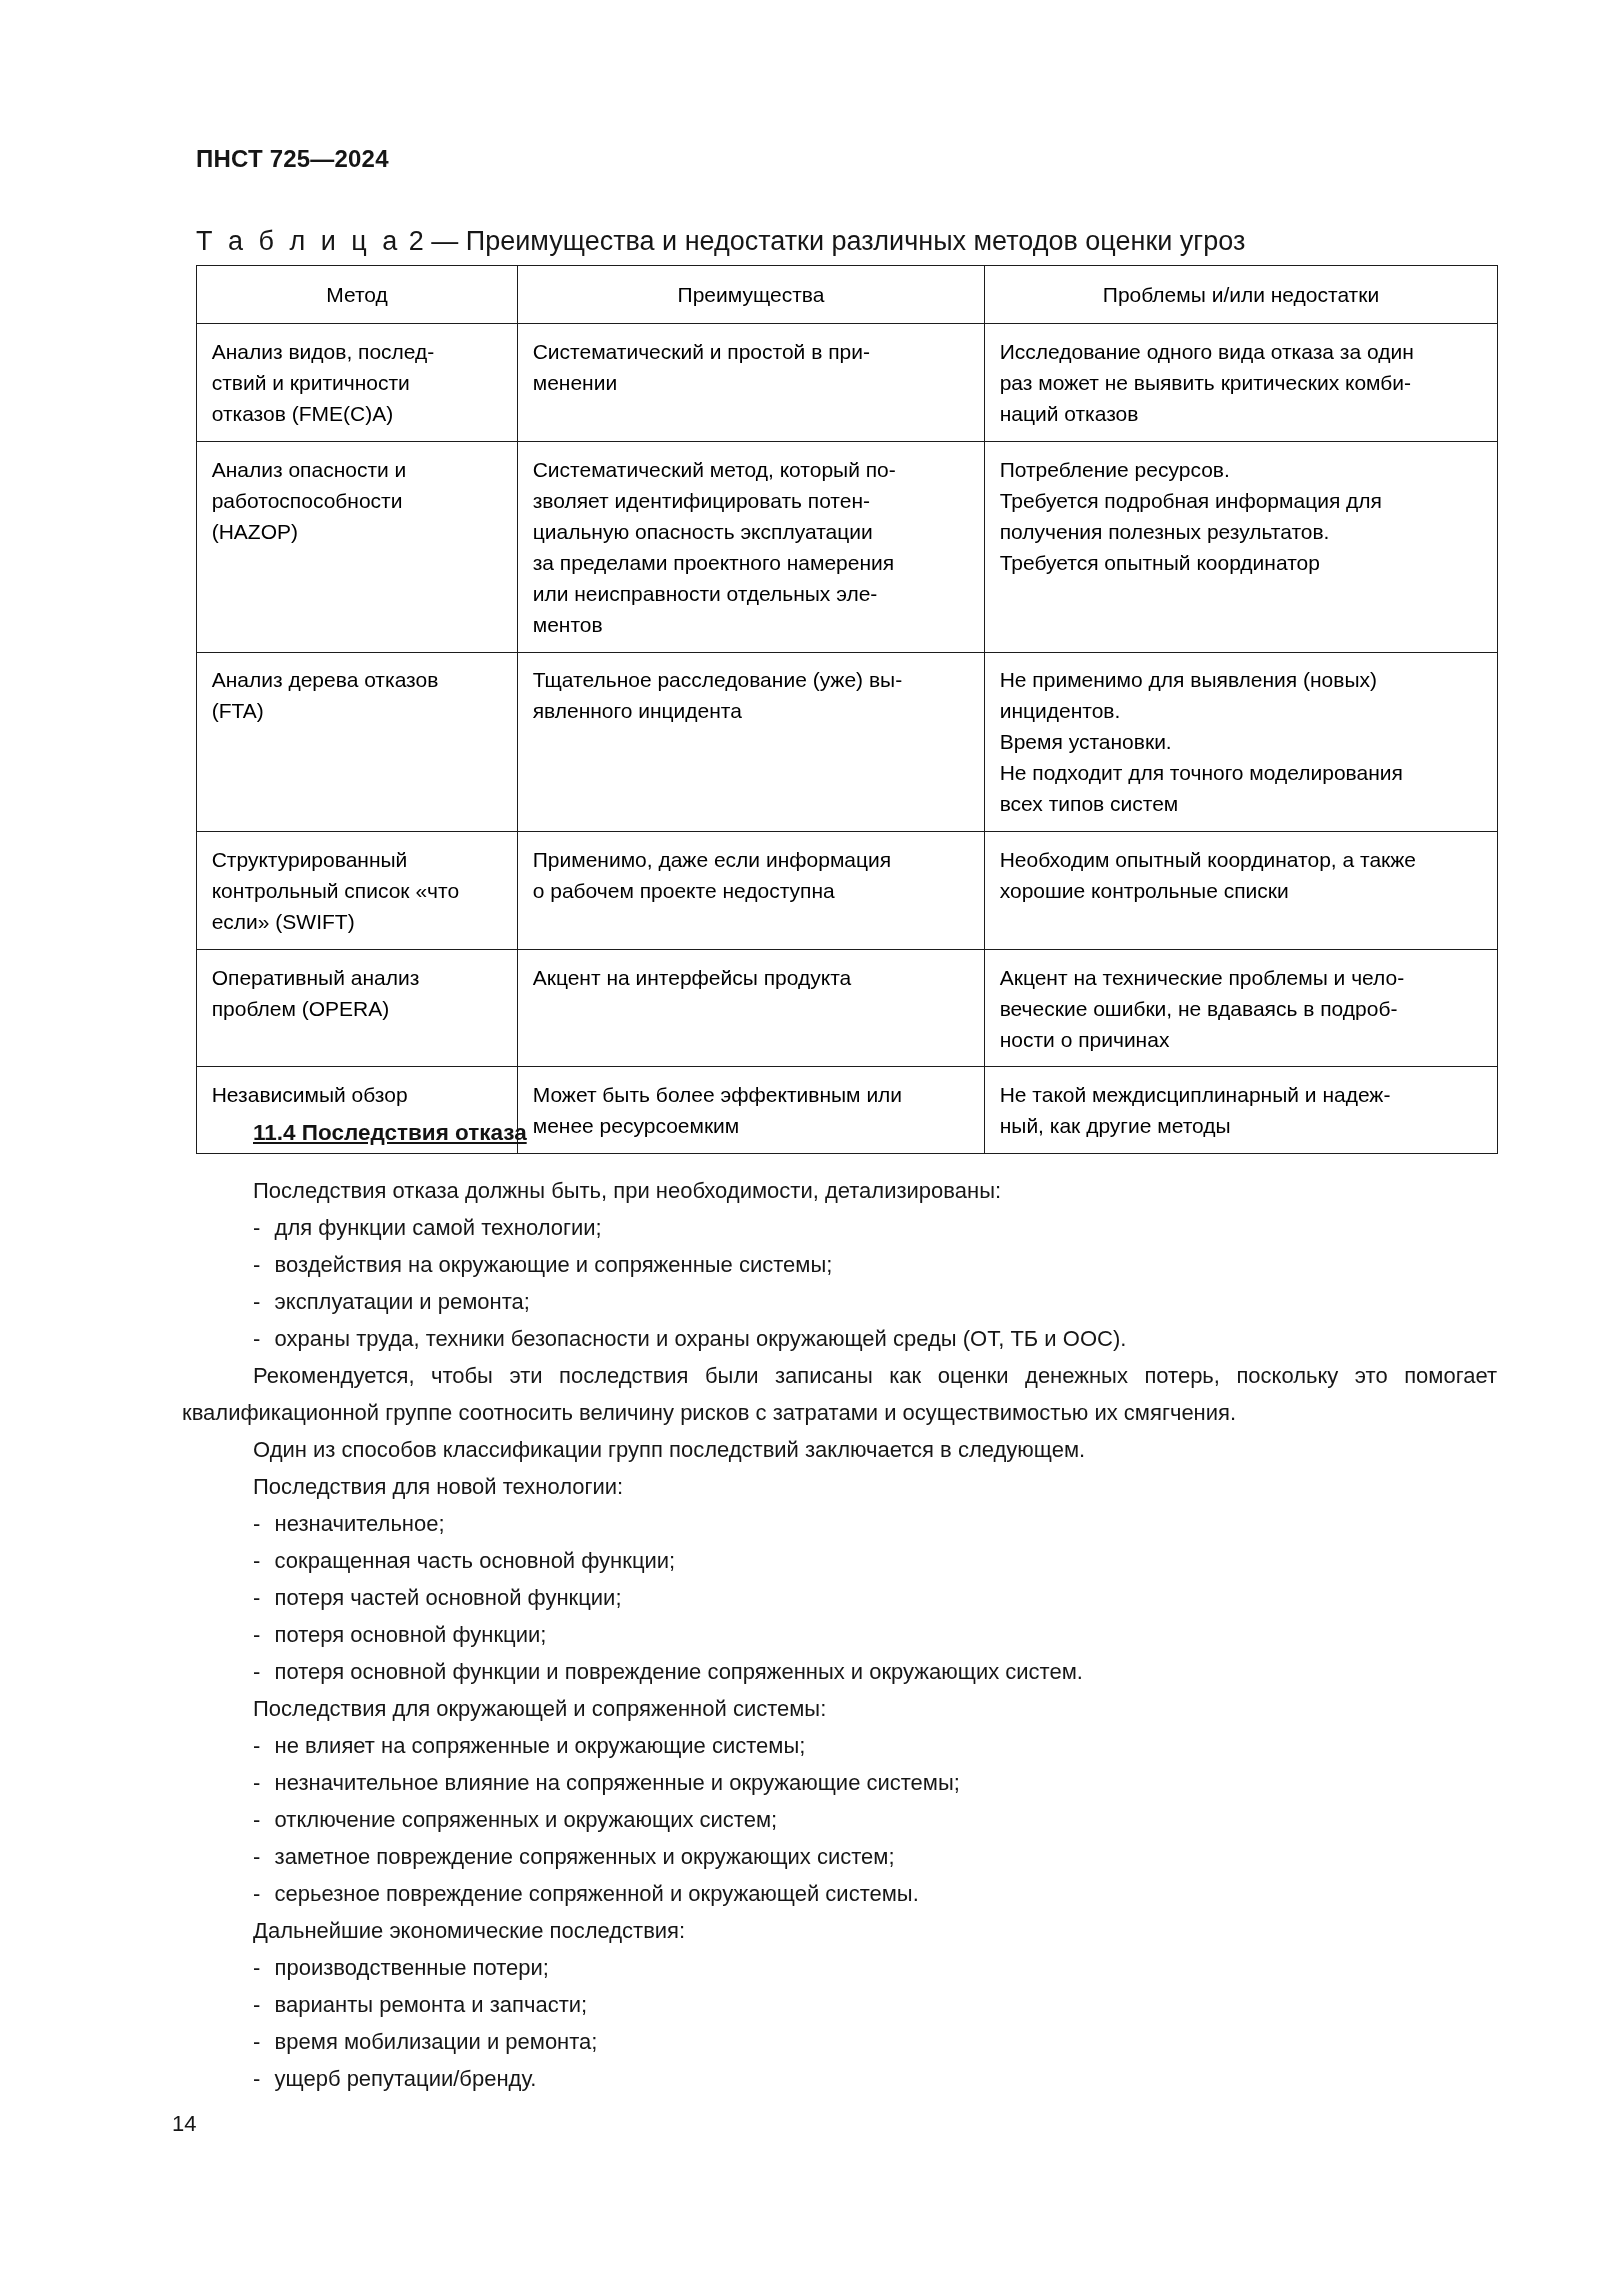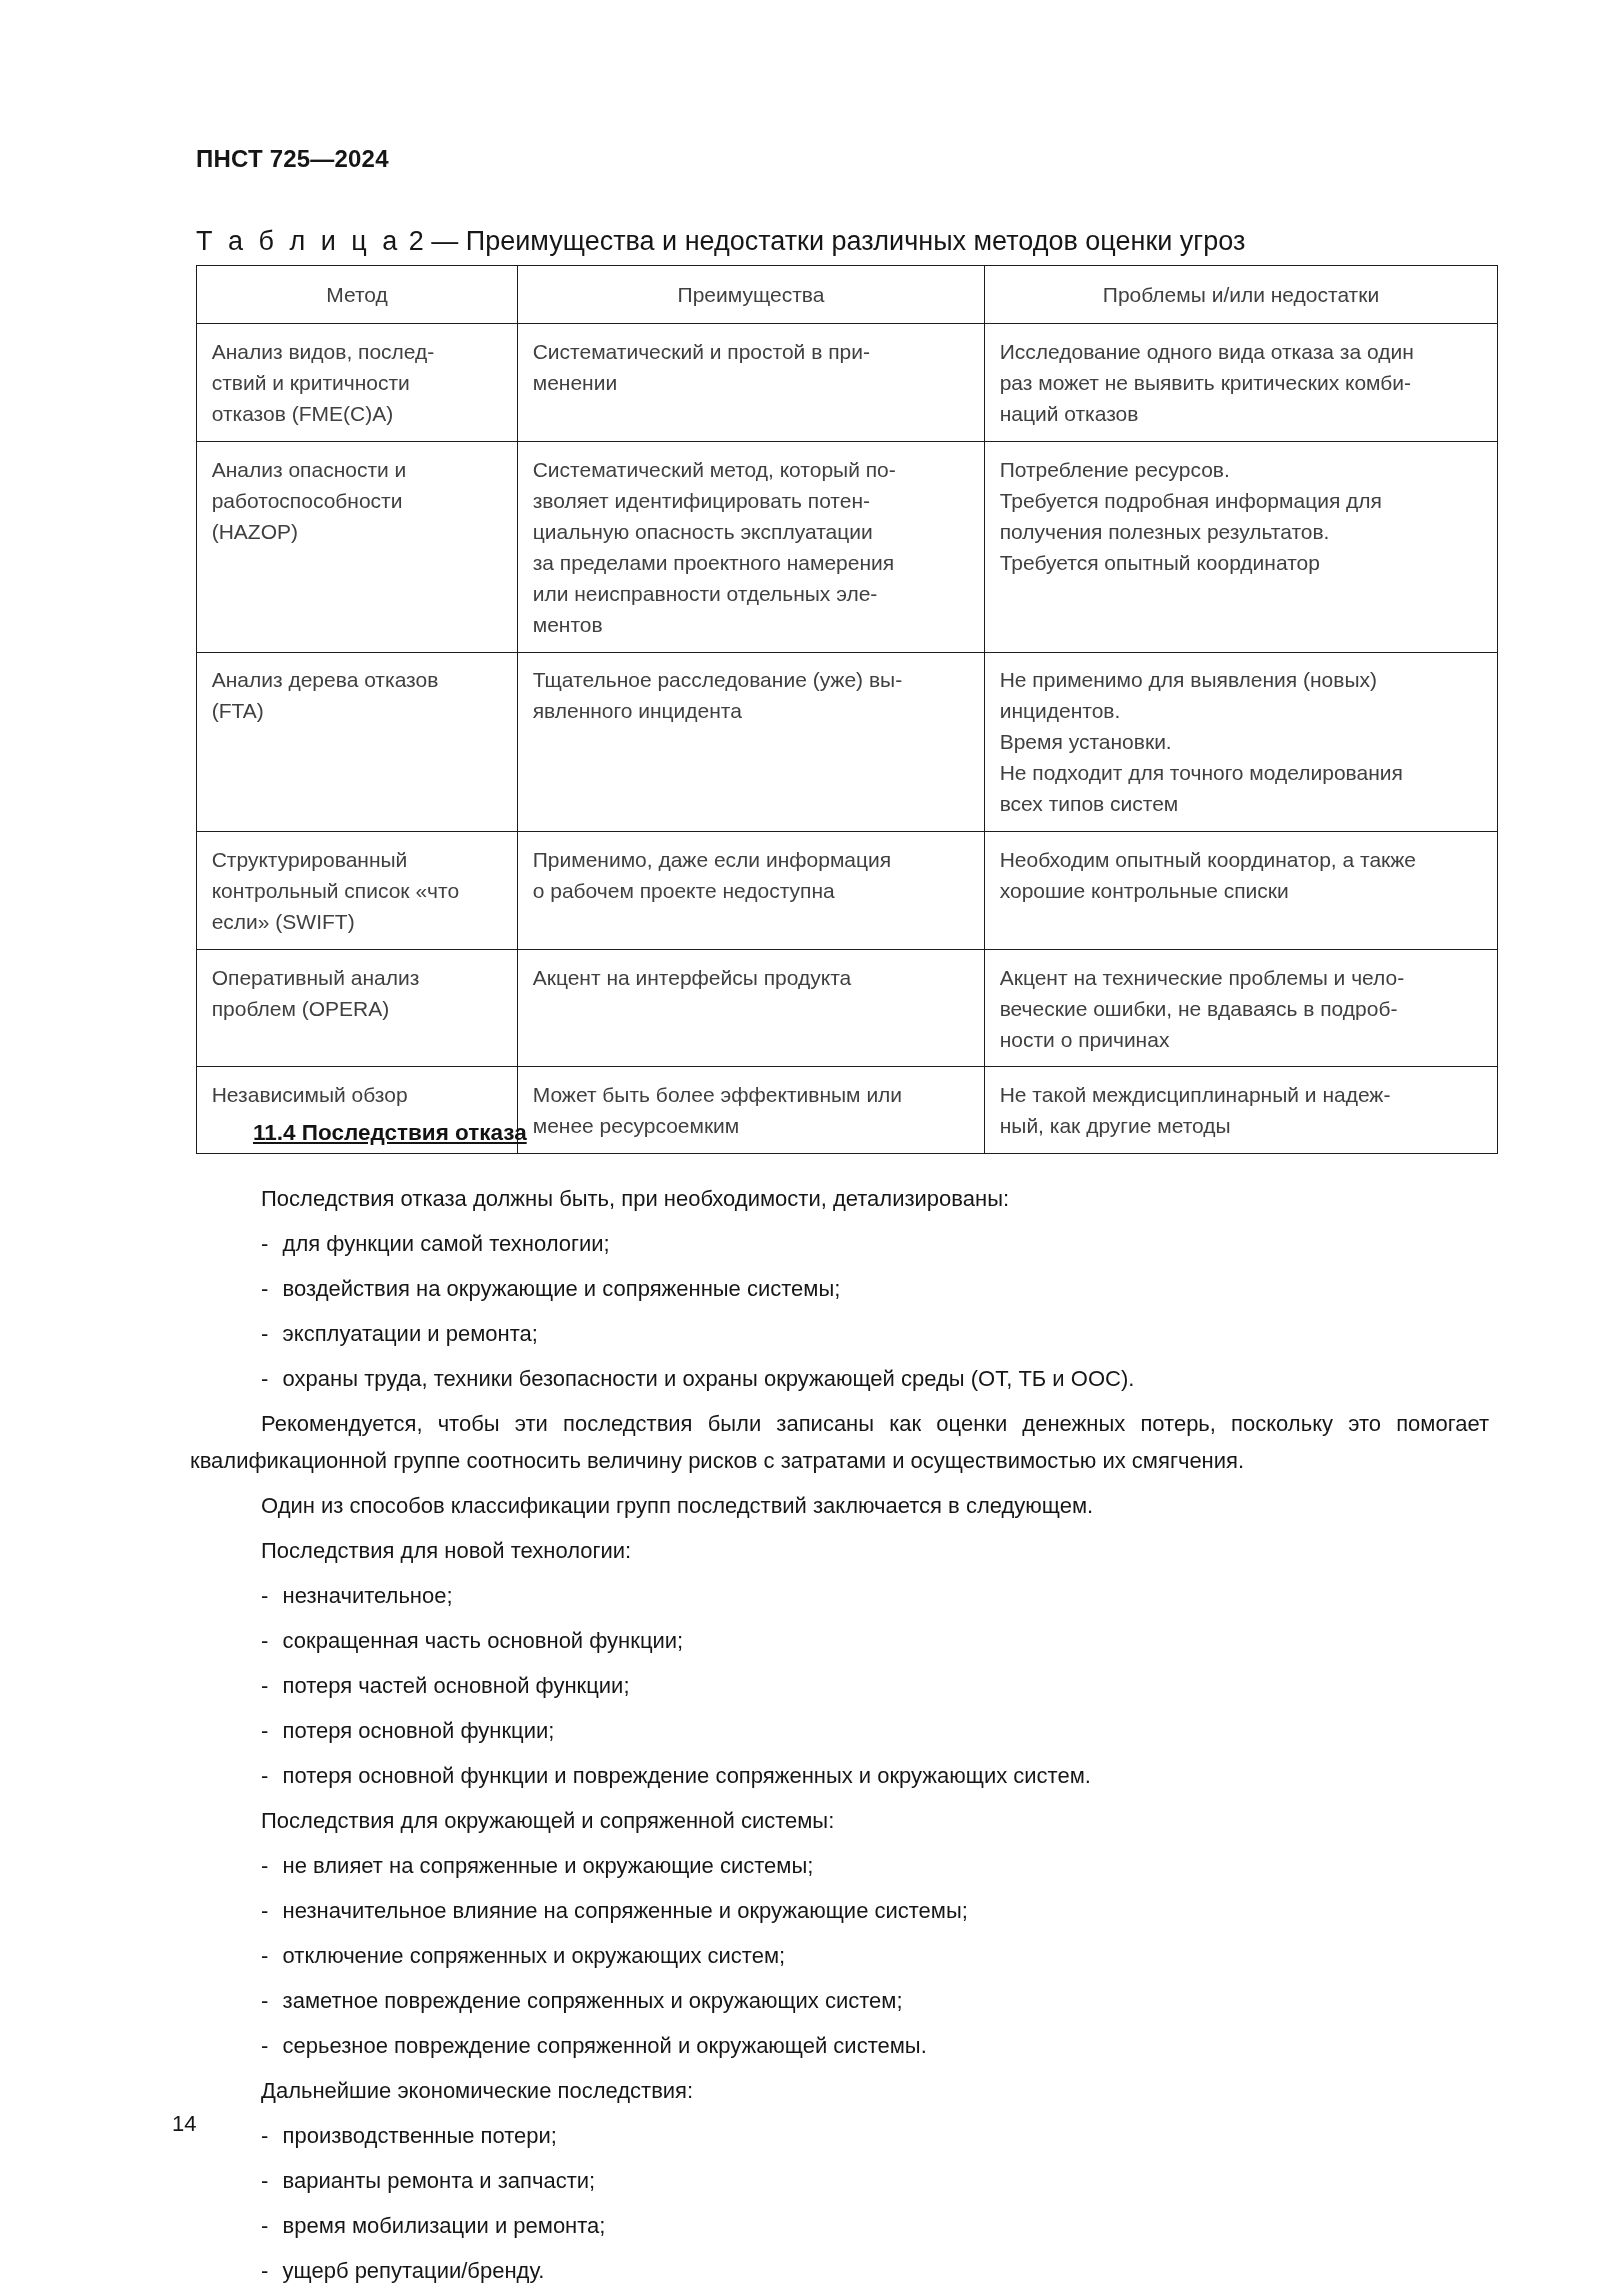--- a/index.html
+++ b/index.html
@@ -49,21 +49,21 @@
     border-collapse: collapse;
     table-layout: fixed;
   }
   .methods-table td, .methods-table th {
     border: 1.6px solid #1d1d1d;
     vertical-align: top;
     padding: 11.8px 13.7px 11.8px 14.7px;
     font-size: 21px;
     line-height: 31px;
     font-weight: normal;
-    color: #404040;
+    color: #000000;
   }
   .methods-table thead th {
     text-align: center;
     vertical-align: middle;
     padding: 12.7px 9.8px 13.7px;
     height: 51px;
   }
   .col-method { width: 321px; }
   .col-adv { width: 467px; }
   .col-prob { width: 513px; }
@@ -80,21 +80,21 @@
   }
   .body-block {
     position: absolute;
     left: 182px;
     top: 1172px;
     width: 1315px;
     font-size: 22px;
     line-height: 37px;
     color: #161616;
   }
-  .body-block p { margin: 8px; }
+  .body-block p { margin: 0; }
   .p-indent { text-indent: 71px; }
   .p-just { text-align: justify; text-align-last: left; }
   .dash-item { padding-left: 71px; white-space: nowrap; }
   .dash-item .dash { display: inline-block; width: 21.6px; }
   .plain-line { padding-left: 71px; white-space: nowrap; }
   
   .page-number {
     position: absolute;
     left: 172px;
     top: 2063px;

